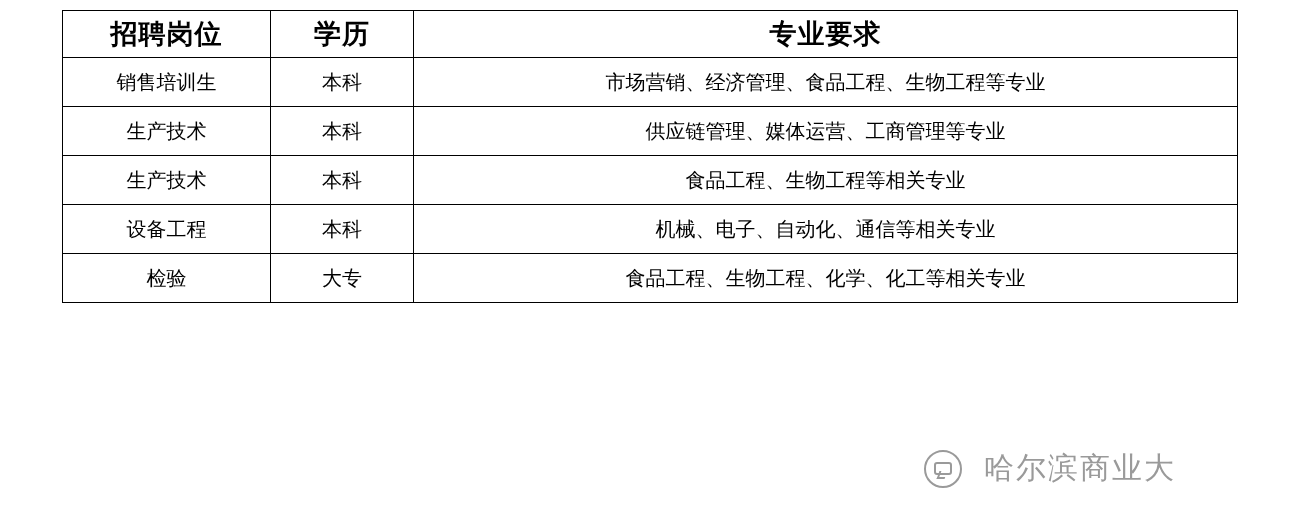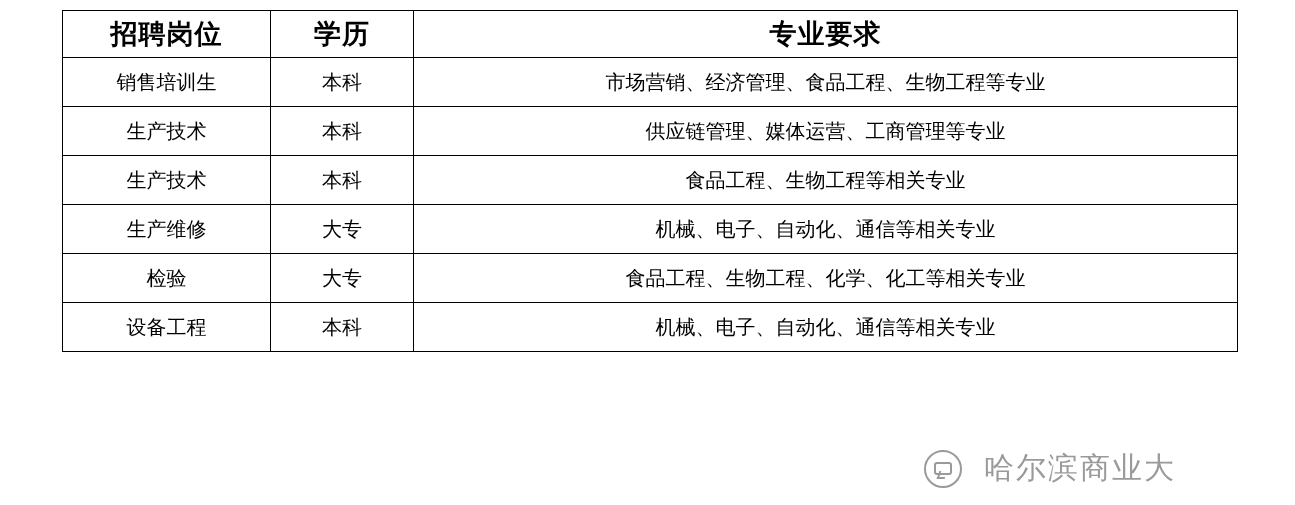--- a/index.html
+++ b/index.html
@@ -156,36 +156,31 @@
         <td class="cell-left">供应链管理、媒体运营、工商管理等专业</td>
       </tr>
 
 
       <tr>
         <td class="cell-center">生产技术</td>
         <td class="cell-center">本科</td>
         <td class="cell-left">食品工程、生物工程等相关专业</td>
       </tr>
 
+
       <tr>
-        <td class="cell-center">生产维修</td>
-        <td class="cell-center">大专</td>
+        <td class="cell-center">设备工程</td>
+        <td class="cell-center">本科</td>
         <td class="cell-left">机械、电子、自动化、通信等相关专业</td>
       </tr>
 
       <tr>
         <td class="cell-center">检验</td>
         <td class="cell-center">大专</td>
         <td class="cell-left">食品工程、生物工程、化学、化工等相关专业</td>
-      </tr>
-
-      <tr>
-        <td class="cell-center">设备工程</td>
-        <td class="cell-center">本科</td>
-        <td class="cell-left">机械、电子、自动化、通信等相关专业</td>
       </tr>
 
 
     </tbody>
   </table>
 
   <div class="watermark">
     <span class="wm-badge"></span>
     <span class="wm-text">哈尔滨商业大</span>
   </div>

